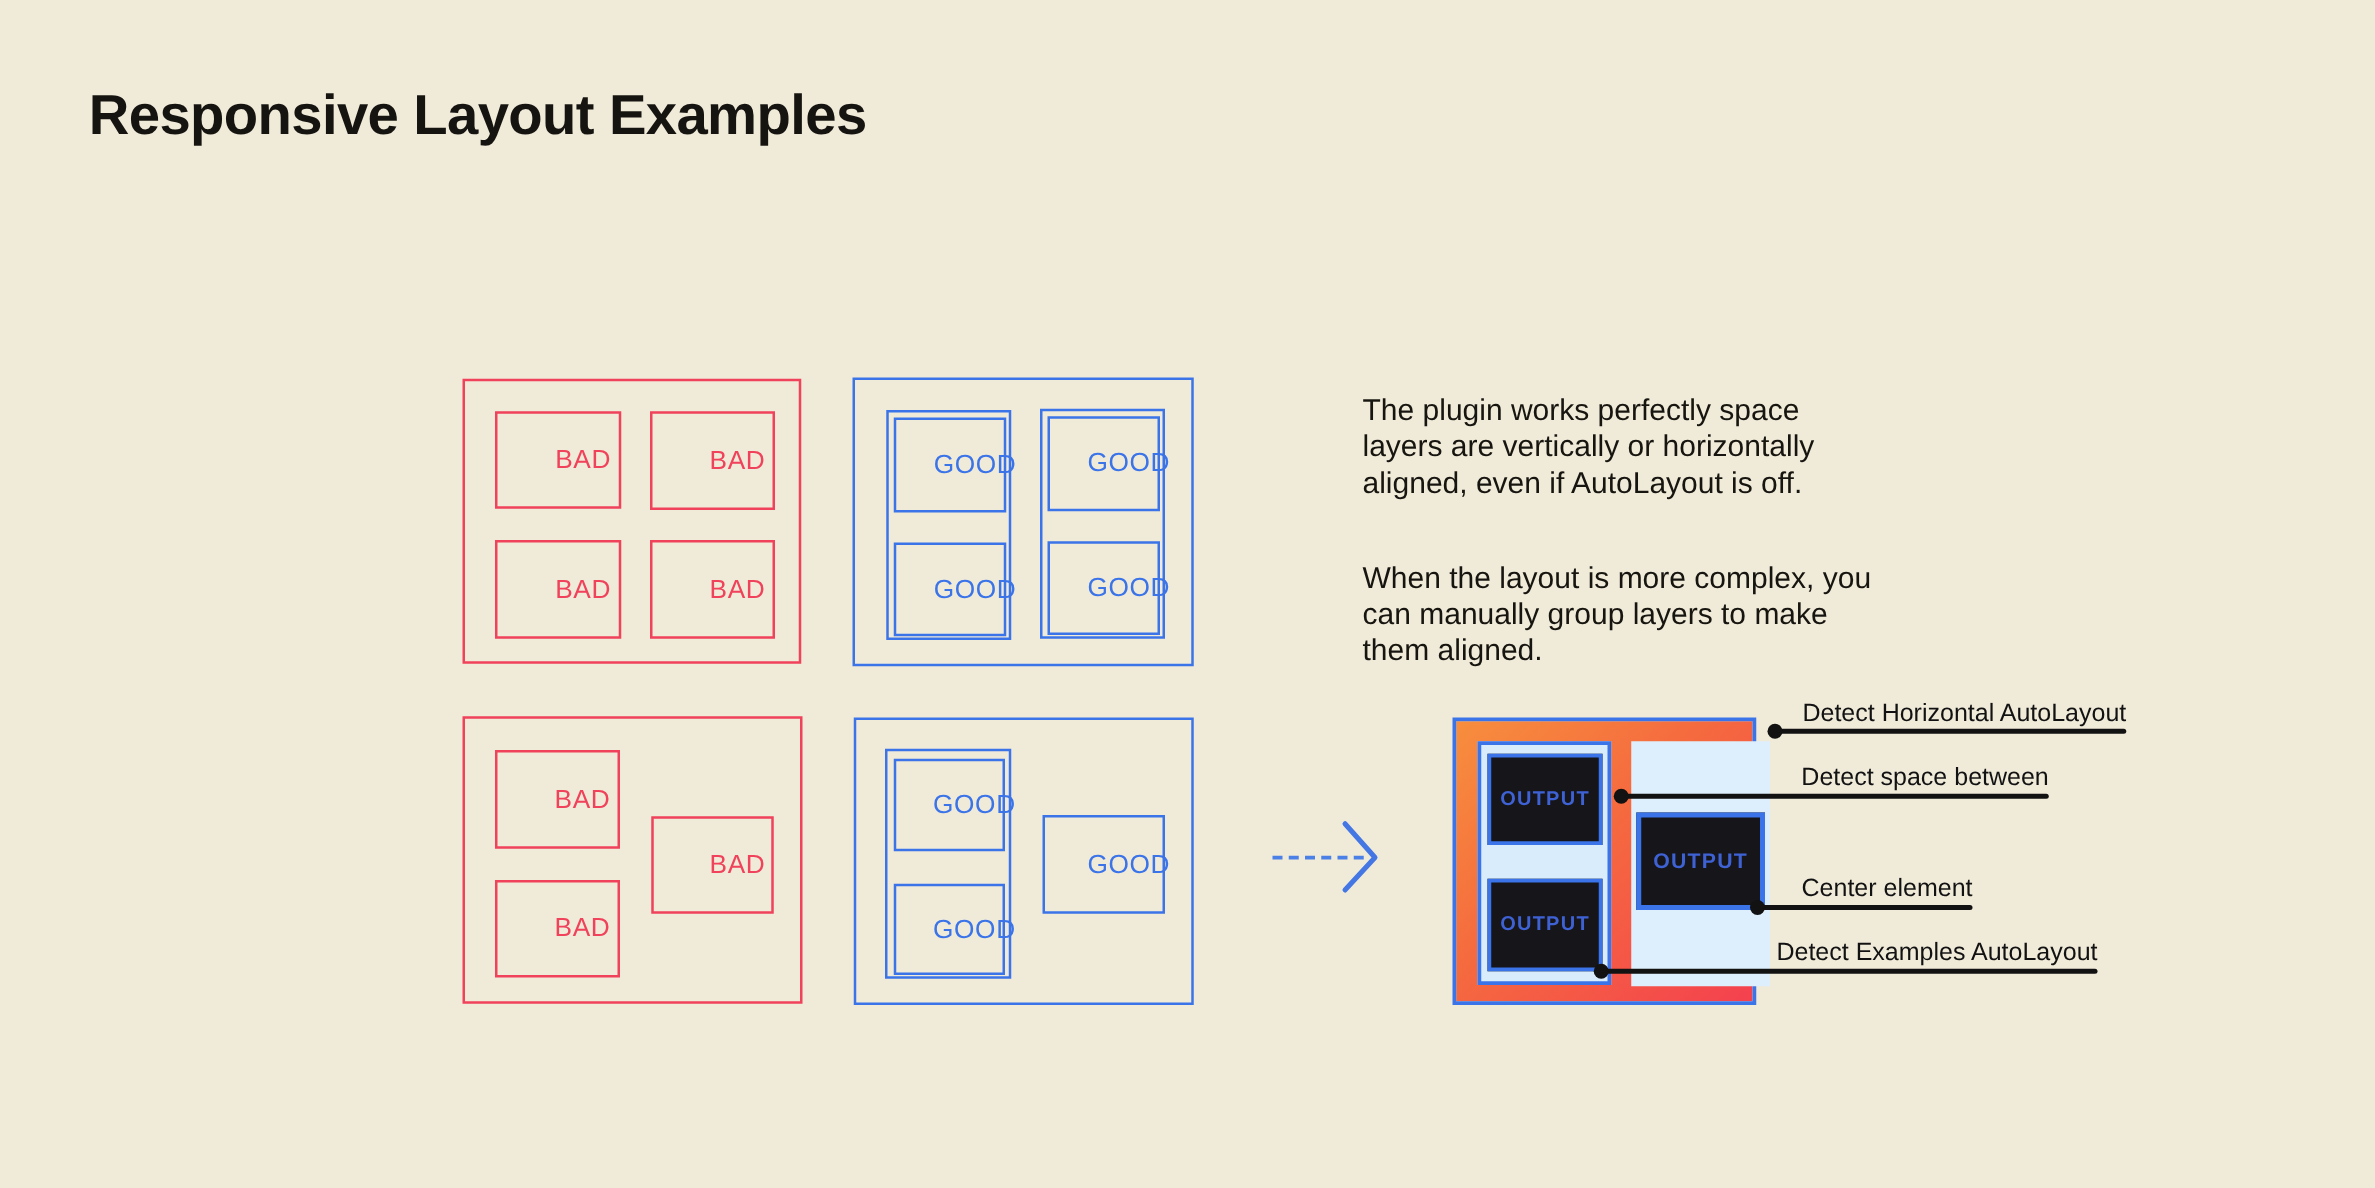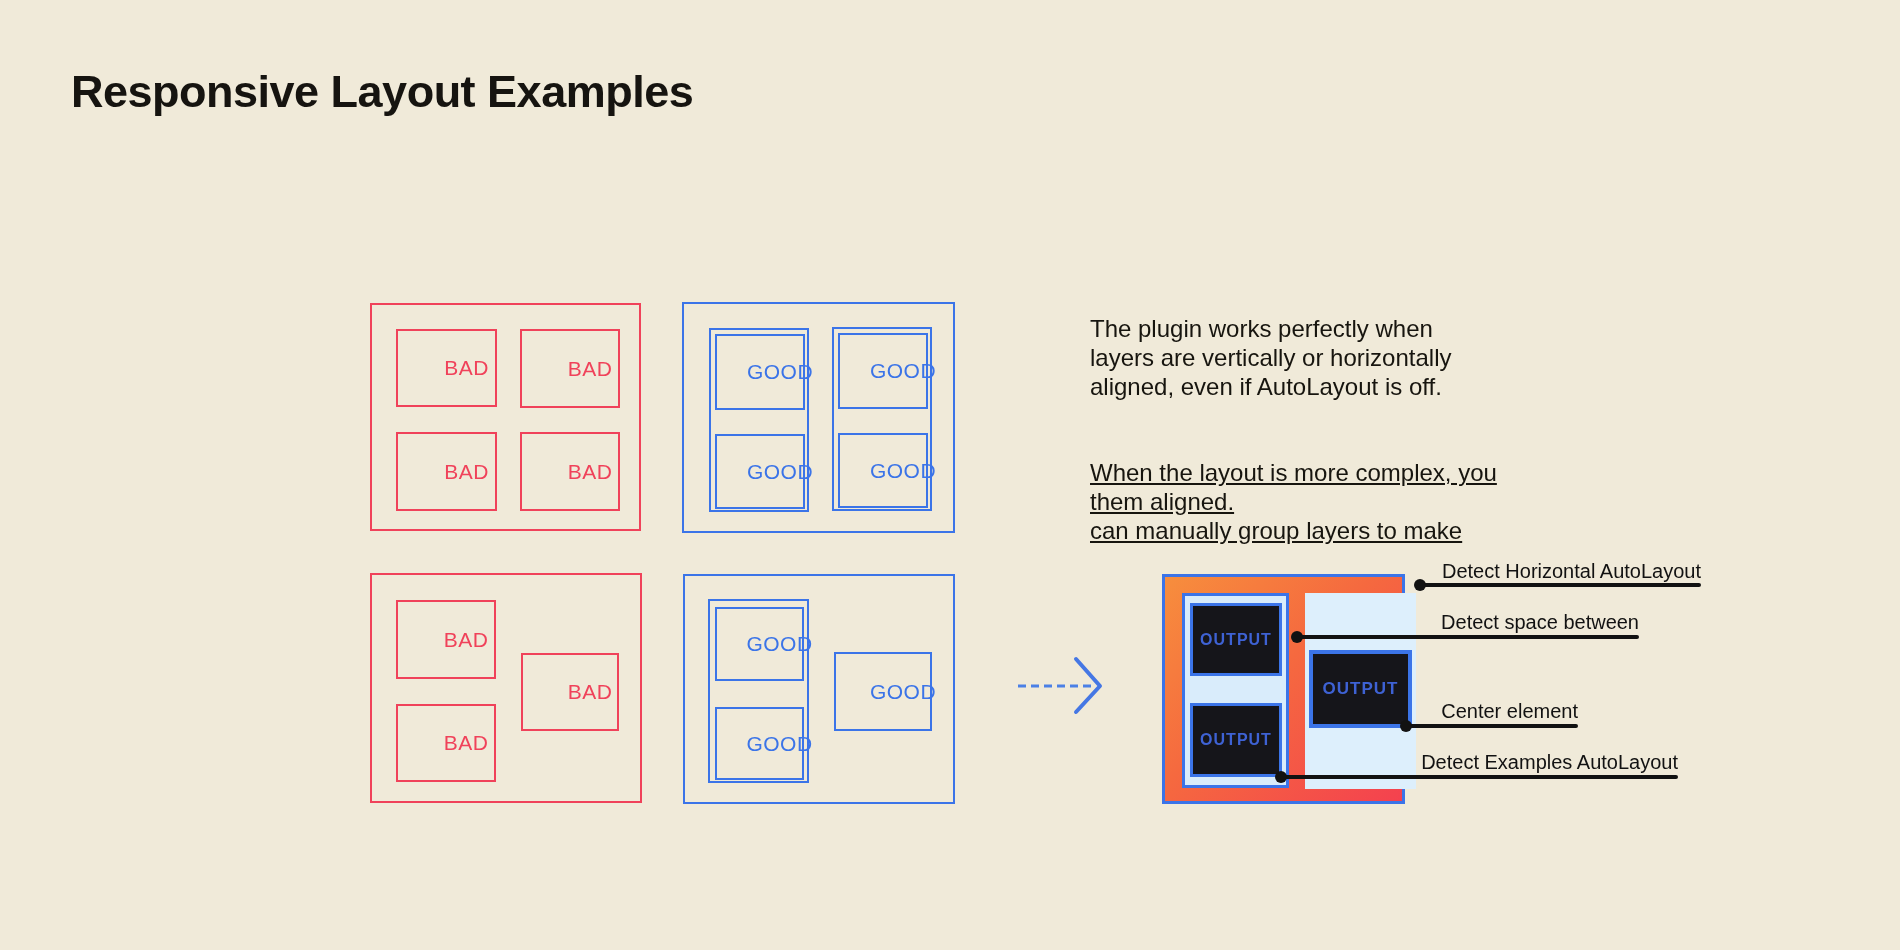--- a/index.html
+++ b/index.html
@@ -94,28 +94,28 @@
       <div class="cell cell-blue" style="left:4px;top:4px;width:90px;height:76px;">GOOD</div>
       <div class="cell cell-blue" style="left:4px;top:104px;width:90px;height:75px;">GOOD</div>
     </div>
     <div class="group-blue" style="left:148px;top:23px;width:100px;height:184px;">
       <div class="cell cell-blue" style="left:4px;top:4px;width:90px;height:76px;">GOOD</div>
       <div class="cell cell-blue" style="left:4px;top:104px;width:90px;height:75px;">GOOD</div>
     </div>
   </div>
 
   <div class="desc" style="top:314px;">
-    <div><span>The plugin works </span><b>perfectly</b><span> when</span></div>
+    <div><span>The plugin works </span><b>perfectly</b><span> space</span></div>
     <div>layers are vertically or horizontally</div>
     <div>aligned, even if AutoLayout is off.</div>
   </div>
-  <div class="desc" style="top:458px;text-decoration:underline;">
+  <div class="desc" style="top:448px;">
     <div>When the layout is more complex, you</div>
+    <div>can manually group layers to make</div>
     <div>them aligned.</div>
-    <div>can manually group layers to make</div>
   </div>
 
   <div class="frame frame-red" style="left:370px;top:573px;width:272px;height:230px;">
     <div class="cell cell-red" style="left:24px;top:25px;width:100px;height:79px;">BAD</div>
     <div class="cell cell-red" style="left:149px;top:78px;width:98px;height:78px;">BAD</div>
     <div class="cell cell-red" style="left:24px;top:129px;width:100px;height:78px;">BAD</div>
   </div>
 
   <div class="frame frame-blue" style="left:683px;top:574px;width:272px;height:230px;">
     <div class="group-blue" style="left:23px;top:23px;width:101px;height:184px;">

